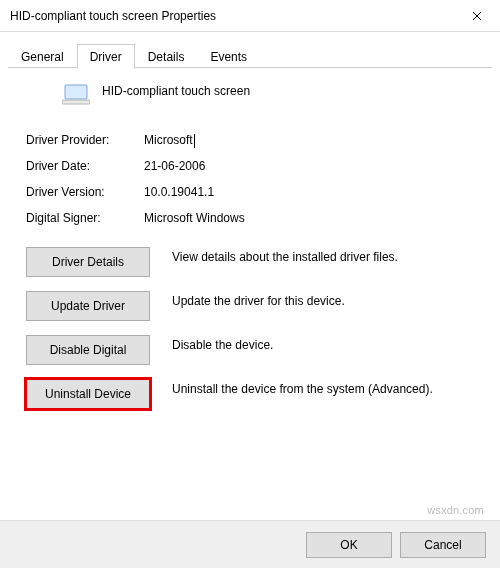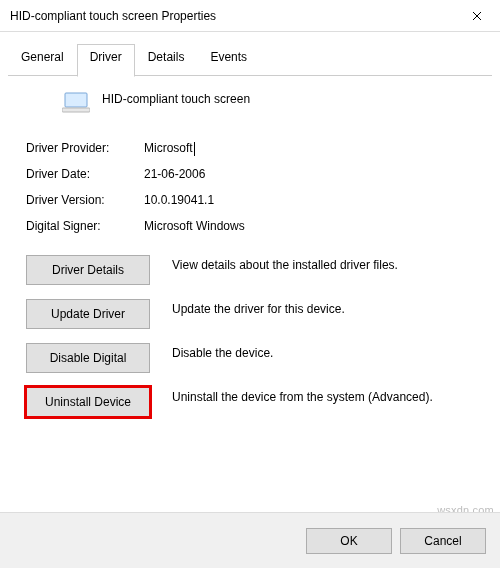--- a/index.html
+++ b/index.html
@@ -36,21 +36,21 @@
     padding: 12px 8px 0 8px;
     position: relative;
   }
   .tabstrip-underline {
     position: absolute;
     left: 8px; right: 8px; bottom: 0;
     height: 1px;
     background: #ccc;
   }
   .tab {
-    padding: 5px 12px 12px 12px;
+    padding: 5px 12px 4px 12px;
     border: 1px solid transparent;
     border-bottom: none;
     position: relative;
     z-index: 1;
     margin-right: 0;
     cursor: default;
   }
   .tab.active {
     border-color: #ccc;
     border-bottom: 1px solid #fff;
@@ -104,33 +104,33 @@
   .wbtn:disabled {
     color: #a0a0a0;
     border-color: #cfcfcf;
     background: #efefef;
   }
   .action-desc { flex: 1; padding-top: 2px; line-height: 1.35; }
   .highlight-red { outline: 3px solid #e60000; outline-offset: -1px; }
   .footer {
     position: absolute;
     left: 0; right: 0; bottom: 0;
-    height: 56px;
+    height: 48px;
     background: #f0f0f0;
     border-top: 1px solid #ddd;
     display: flex;
     justify-content: flex-end;
     align-items: center;
     gap: 8px;
     padding-right: 14px;
   }
   .footer .wbtn { width: 86px; height: 26px; background:#e1e1e1; }
   .watermark {
     position: absolute;
-    right: 6px; bottom: 52px;
+    right: 16px; bottom: 52px;
     font-size: 11px;
     color: #bdbdbd;
     letter-spacing: .2px;
     pointer-events:none;
   }
 </style>
 </head>
 <body>
 
 <div class="titlebar">

